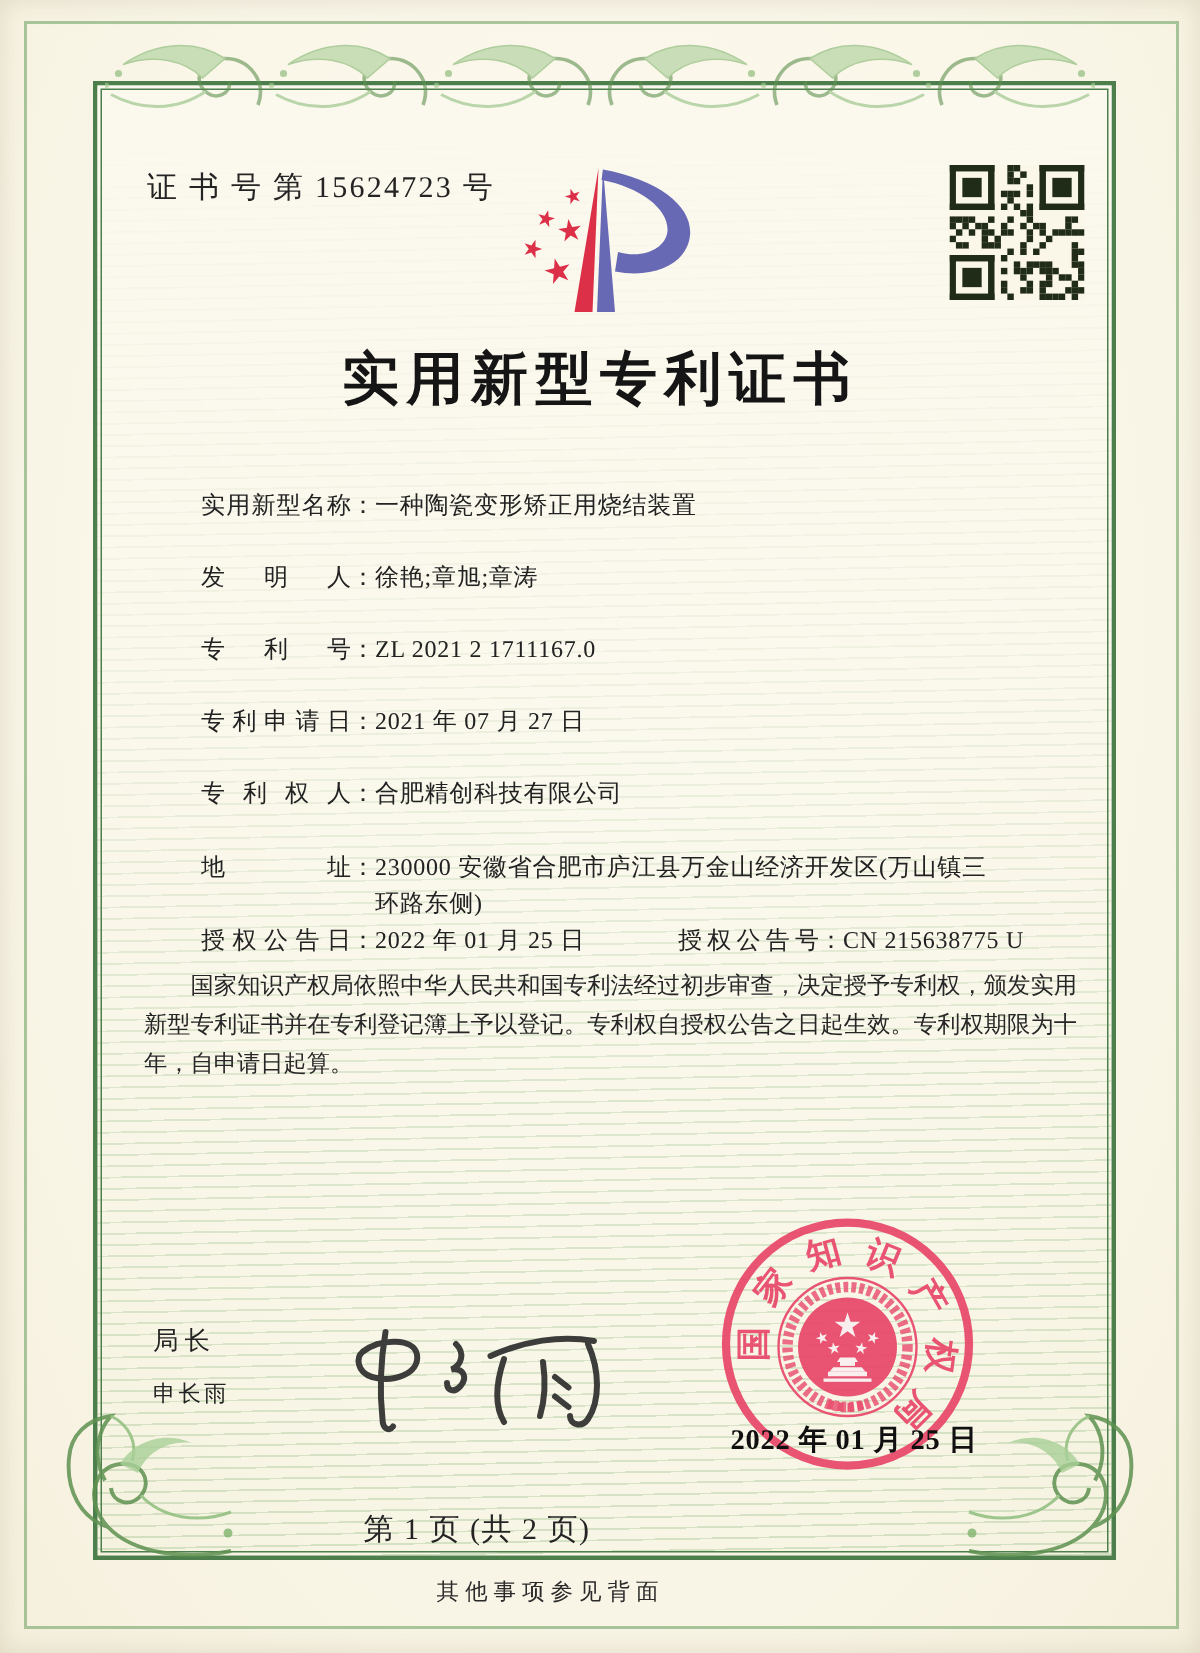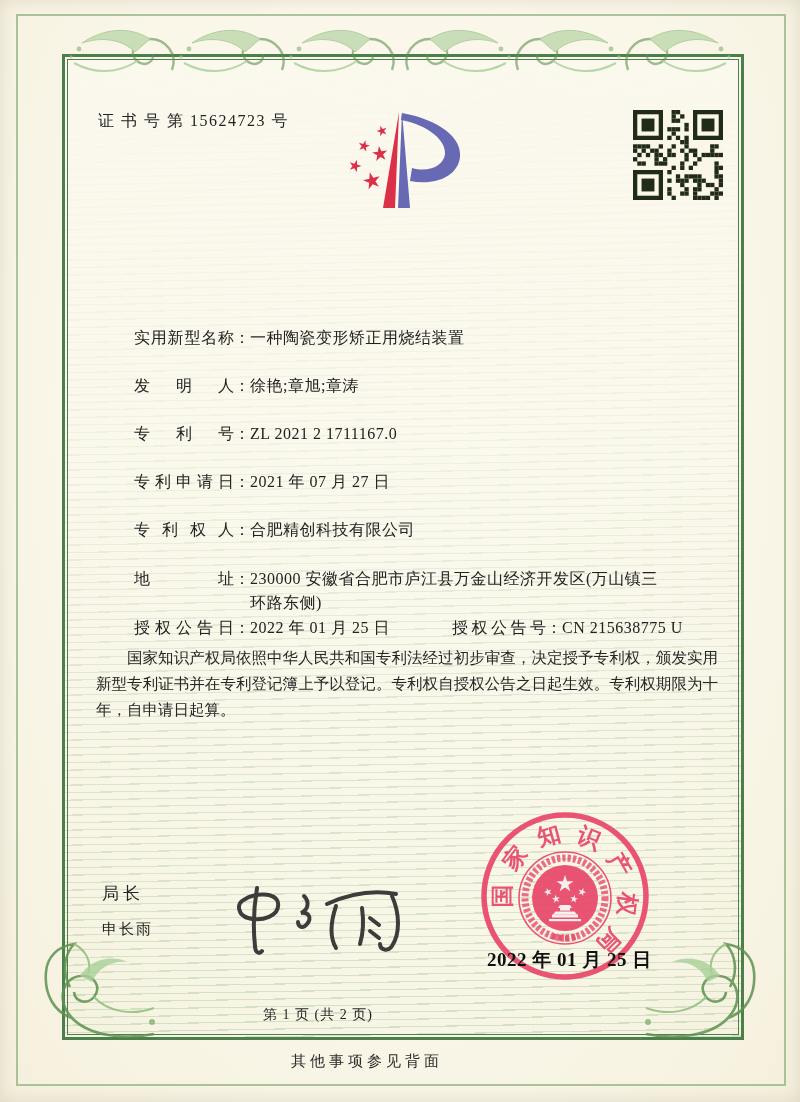--- a/index.html
+++ b/index.html
@@ -13,41 +13,41 @@
   
   .border-outer{position:absolute;left:62px;top:54px;width:676px;height:980px;
         border:3px solid #4d7f4c;}
   .border-inner{position:absolute;left:2px;top:2px;right:2px;bottom:2px;border:1px solid #4d7f4c;}
   
   .cert-bg{position:absolute;left:0;top:0;right:0;bottom:0;
         background:repeating-linear-gradient(179deg,rgba(122,171,106,.30) 0px,rgba(122,171,106,.30) 1.2px,rgba(122,171,106,0) 1.2px,rgba(122,171,106,0) 7.5px);}
   .cert-bg-fade{position:absolute;left:0;top:0;right:0;bottom:0;
         background:linear-gradient(180deg,rgba(251,248,237,1) 0%,rgba(251,248,237,.72) 38%,rgba(246,248,233,.28) 68%,rgba(230,242,211,.10) 100%);}
   .deco{position:absolute;pointer-events:none;}
-  .cert-no{position:absolute;left:98px;top:111px;font-size:16px;letter-spacing:1.5px;color:#242424;}
+  .cert-no{position:absolute;left:98px;top:111px;font-size:20px;letter-spacing:1.5px;color:#242424;}
   .logo{position:absolute;left:336px;top:110px;}
   .qr{position:absolute;left:633px;top:110px;}
   .title{position:absolute;left:0;top:227px;width:800px;text-align:center;
         font-size:38px;font-weight:600;letter-spacing:5px;color:#151515;}
   .fields{position:absolute;left:98px;top:327px;width:580px;font-size:16px;color:#222;}
   .frow{line-height:21px;margin-bottom:27px;white-space:nowrap;margin-left:36px;}
   .frow.addr{white-space:normal;margin-bottom:2px;line-height:24px;}
   .flabel{display:inline-block;width:100px;text-align:justify;text-align-last:justify;vertical-align:top;}
   .fcolon{display:inline-block;width:16px;vertical-align:top;}
   .fvalue{display:inline-block;vertical-align:top;letter-spacing:.5px;}
   .addr .fvalue{width:412px;letter-spacing:.5px;}
   .flabel2{display:inline-block;width:94px;margin-left:62px;text-align:justify;text-align-last:justify;vertical-align:top;}
   .paras{position:absolute;left:96px;top:645px;width:622px;font-size:15.5px;line-height:25.8px;color:#262626;}
   .paras p{margin:0 0 10px 0;text-indent:2em;text-align:justify;}
   .sig-role{position:absolute;left:102px;top:882px;font-size:17px;letter-spacing:4px;color:#242424;text-align:center;}
   .sig-name{position:absolute;left:102px;top:920px;font-size:15px;letter-spacing:2px;color:#242424;}
   .sig-img{position:absolute;left:224px;top:846px;}
   .seal{position:absolute;left:477px;top:808px;}
   .seal-date{position:absolute;left:487px;top:947px;font-size:19px;font-weight:600;letter-spacing:.5px;color:#101010;z-index:5;}
-  .page-num{position:absolute;left:0;top:1006px;width:636px;text-align:center;font-size:14px;letter-spacing:1px;color:#242424;}
+  .page-num{position:absolute;left:0;top:1006px;width:636px;text-align:center;font-size:20px;letter-spacing:1px;color:#242424;}
   .back-note{position:absolute;left:0;top:1052px;width:734px;text-align:center;font-size:15px;letter-spacing:4px;color:#2a2a2a;}
 </style>
 </head>
 <body>
 
 <div id="page">
 
   <div class="outer-frame"></div>
   <div class="border-outer">
     <div class="cert-bg"></div>
@@ -234,20 +234,21 @@
         <rect x="80" y="76" width="4" height="4"></rect>
         <rect x="36" y="80" width="4" height="4"></rect>
         <rect x="56" y="80" width="4" height="4"></rect>
         <rect x="60" y="80" width="4" height="4"></rect>
         <rect x="64" y="80" width="4" height="4"></rect>
         <rect x="68" y="80" width="4" height="4"></rect>
         <rect x="76" y="80" width="4" height="4"></rect>
       </g>
   </svg>
 
+  <div class="title">实用新型专利证书</div>
 
   <div class="fields">
     <div class="frow">
       <span class="flabel">实用新型名称</span><span class="fcolon">：</span><span class="fvalue">一种陶瓷变形矫正用烧结装置</span>
     </div>
     <div class="frow">
       <span class="flabel">发明人</span><span class="fcolon">：</span><span class="fvalue">徐艳;章旭;章涛</span>
     </div>
     <div class="frow">
       <span class="flabel">专利号</span><span class="fcolon">：</span><span class="fvalue">ZL 2021 2 1711167.0</span>

